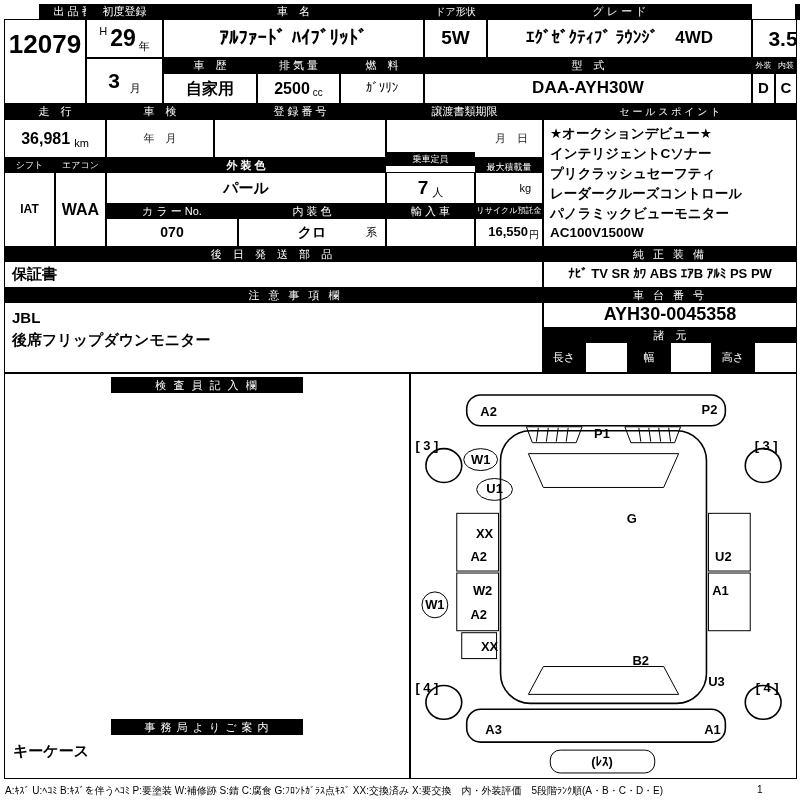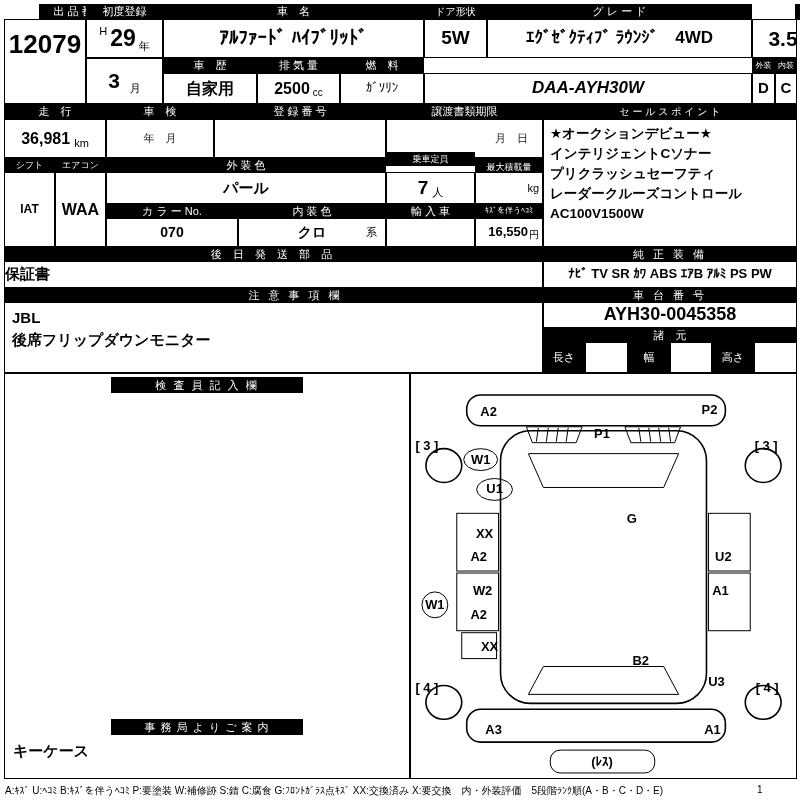--- a/index.html
+++ b/index.html
@@ -57,21 +57,22 @@
 
   <div class="hdr" style="left:257px;top:58px;width:83px;height:15px;">排 気 量</div>
   <div class="cell" style="left:257px;top:73px;width:83px;height:31px;">
     <span class="b" style="font-size:16px;">2500</span>
     <span style="font-size:10px;align-self:flex-end;margin:0 0 5px 3px;">cc</span>
   </div>
 
   <div class="hdr" style="left:340px;top:58px;width:84px;height:15px;">燃　料</div>
   <div class="cell" style="left:340px;top:73px;width:84px;height:31px;font-size:13px;">ｶﾞｿﾘﾝ</div>
 
-  <div class="cell b" style="left:424px;top:73px;width:328px;height:31px;font-size:17px;font-style:italic;">DAA-AYH30W</div>
+  <div class="hdr" style="left:424px;top:58px;width:328px;height:15px;">型　式</div>
+  <div class="cell b" style="left:424px;top:73px;width:328px;height:31px;font-size:17px;">DAA-AYH30W</div>
 
   <div class="hdr" style="left:752px;top:58px;width:23px;height:15px;font-size:8px;">外装</div>
   <div class="hdr" style="left:775px;top:58px;width:22px;height:15px;font-size:8px;">内装</div>
   <div class="cell b" style="left:752px;top:73px;width:23px;height:31px;font-size:15px;">D</div>
   <div class="cell b" style="left:775px;top:73px;width:22px;height:31px;font-size:15px;">C</div>
 
   <div class="hdr" style="left:4px;top:104px;width:102px;height:15px;">走　行</div>
   <div class="cell" style="left:4px;top:119px;width:102px;height:39px;">
     <span class="b" style="font-size:16px;">36,981</span>
     <span style="font-size:11px;margin-left:4px;align-self:flex-end;margin-bottom:8px;">km</span>
@@ -80,59 +81,59 @@
   <div class="hdr" style="left:106px;top:104px;width:108px;height:15px;">車　検</div>
   <div class="cell" style="left:106px;top:119px;width:108px;height:39px;font-size:11px;color:#222;">年　月</div>
 
   <div class="hdr" style="left:214px;top:104px;width:172px;height:15px;">登 録 番 号</div>
   <div class="cell" style="left:214px;top:119px;width:172px;height:39px;"></div>
 
   <div class="hdr" style="left:386px;top:104px;width:157px;height:15px;">譲渡書類期限</div>
   <div class="cell" style="left:386px;top:119px;width:157px;height:39px;justify-content:flex-end;padding-right:14px;font-size:11px;color:#222;">月　日</div>
 
   <div class="hdr" style="left:543px;top:104px;width:254px;height:15px;font-size:10px;">セ ー ル ス ポ イ ン ト</div>
-  <div class="cell blk b" style="left:543px;top:119px;width:254px;height:128px;font-size:13.5px;padding:4px 6px;text-align:left;line-height:1.4;" id="sales-points"><div>★オークションデビュー★</div><div>インテリジェントCソナー</div><div>プリクラッシュセーフティ</div><div>レーダークルーズコントロール</div><div>AC100V1500W</div></div>
+  <div class="cell blk b" style="left:543px;top:119px;width:254px;height:128px;font-size:13.5px;padding:4px 6px;text-align:left;line-height:1.4;" id="sales-points"><div>★オークションデビュー★</div><div>インテリジェントCソナー</div><div>プリクラッシュセーフティ</div><div>レーダークルーズコントロール</div><div>パノラミックビューモニター</div><div>AC100V1500W</div></div>
 
   <div class="hdr" style="left:4px;top:158px;width:51px;height:14px;font-size:9px;">シフト</div>
   <div class="hdr" style="left:55px;top:158px;width:51px;height:14px;font-size:9px;">エアコン</div>
   <div class="cell b" style="left:4px;top:172px;width:51px;height:75px;font-size:12px;">IAT</div>
   <div class="cell b" style="left:55px;top:172px;width:51px;height:75px;font-size:16px;">WAA</div>
 
-  <div class="hdr" style="left:106px;top:158px;width:280px;height:14px;">外 装 色</div>
+  <div class="hdr" style="left:106px;top:158px;width:280px;height:14px;font-weight:bold;">外 装 色</div>
   <div class="cell b" style="left:106px;top:172px;width:280px;height:32px;font-size:15px;">パール</div>
 
   <div class="hdr" style="left:386px;top:152px;width:89px;height:14px;font-size:9px;">乗車定員</div>
   <div class="cell" style="left:386px;top:172px;width:89px;height:32px;">
     <span class="b" style="font-size:19px;">7</span>
     <span style="font-size:11px;align-self:flex-end;margin:0 0 5px 4px;">人</span>
   </div>
 
   <div class="hdr" style="left:475px;top:158px;width:68px;height:18px;font-size:9px;text-align:right;">最大積載量</div>
-  <div class="cell" style="left:475px;top:172px;width:68px;height:32px;justify-content:flex-end;padding-right:3px;font-size:11px;">kg</div>
+  <div class="cell" style="left:475px;top:172px;width:68px;height:32px;justify-content:flex-end;padding-right:11px;font-size:11px;">kg</div>
 
   <div class="hdr" style="left:106px;top:204px;width:132px;height:14px;">カ ラ ー No.</div>
   <div class="cell b" style="left:106px;top:218px;width:132px;height:29px;font-size:14px;">070</div>
 
   <div class="hdr" style="left:238px;top:204px;width:148px;height:14px;">内 装 色</div>
   <div class="cell b" style="left:238px;top:218px;width:148px;height:29px;font-size:14px;">
     <span>クロ</span>
     <span style="position:absolute;right:8px;font-size:11px;font-weight:normal;">系</span>
   </div>
 
   <div class="hdr" style="left:386px;top:204px;width:89px;height:14px;">輸 入 車</div>
   <div class="cell" style="left:386px;top:218px;width:89px;height:29px;"></div>
 
-  <div class="hdr" style="left:475px;top:204px;width:68px;height:14px;font-size:8px;">ｷｽﾞを伴うﾍｺﾐ</div>
+  <div class="hdr" style="left:475px;top:204px;width:68px;height:14px;font-size:8px;">リサイクル預託金</div>
   <div class="cell" style="left:475px;top:218px;width:68px;height:29px;justify-content:flex-end;padding-right:3px;">
     <span class="b" style="font-size:13px;">16,550</span>
     <span style="font-size:10px;align-self:flex-end;margin:0 0 6px 1px;">円</span>
   </div>
 
   <div class="hdr" style="left:4px;top:247px;width:539px;height:14px;letter-spacing:4px;">後 日 発 送 部 品</div>
-  <div class="cell b" style="left:4px;top:261px;width:539px;height:27px;justify-content:flex-start;font-size:15px;">保証書</div>
+  <div class="cell b" style="left:4px;top:261px;width:539px;height:27px;justify-content:flex-start;padding-left:7px;font-size:15px;">保証書</div>
 
   <div class="hdr" style="left:543px;top:247px;width:254px;height:14px;letter-spacing:3px;">純 正 装 備</div>
   <div class="cell b" style="left:543px;top:261px;width:254px;height:27px;font-size:13px;">ﾅﾋﾞ TV SR ｶﾜ ABS ｴｱB ｱﾙﾐ PS PW</div>
 
   <div class="hdr" style="left:4px;top:288px;width:539px;height:14px;letter-spacing:3px;padding-left:44px;">注 意 事 項 欄</div>
   <div class="cell blk b" style="left:4px;top:302px;width:539px;height:71px;font-size:15px;padding:4px 7px;text-align:left;line-height:1.45;" id="caution-lines"><div>JBL</div><div>後席フリップダウンモニター</div></div>
 
   <div class="hdr" style="left:543px;top:288px;width:254px;height:14px;letter-spacing:3px;">車 台 番 号</div>
   <div class="cell b" style="left:543px;top:302px;width:254px;height:26px;font-size:18px;">AYH30-0045358</div>
 

